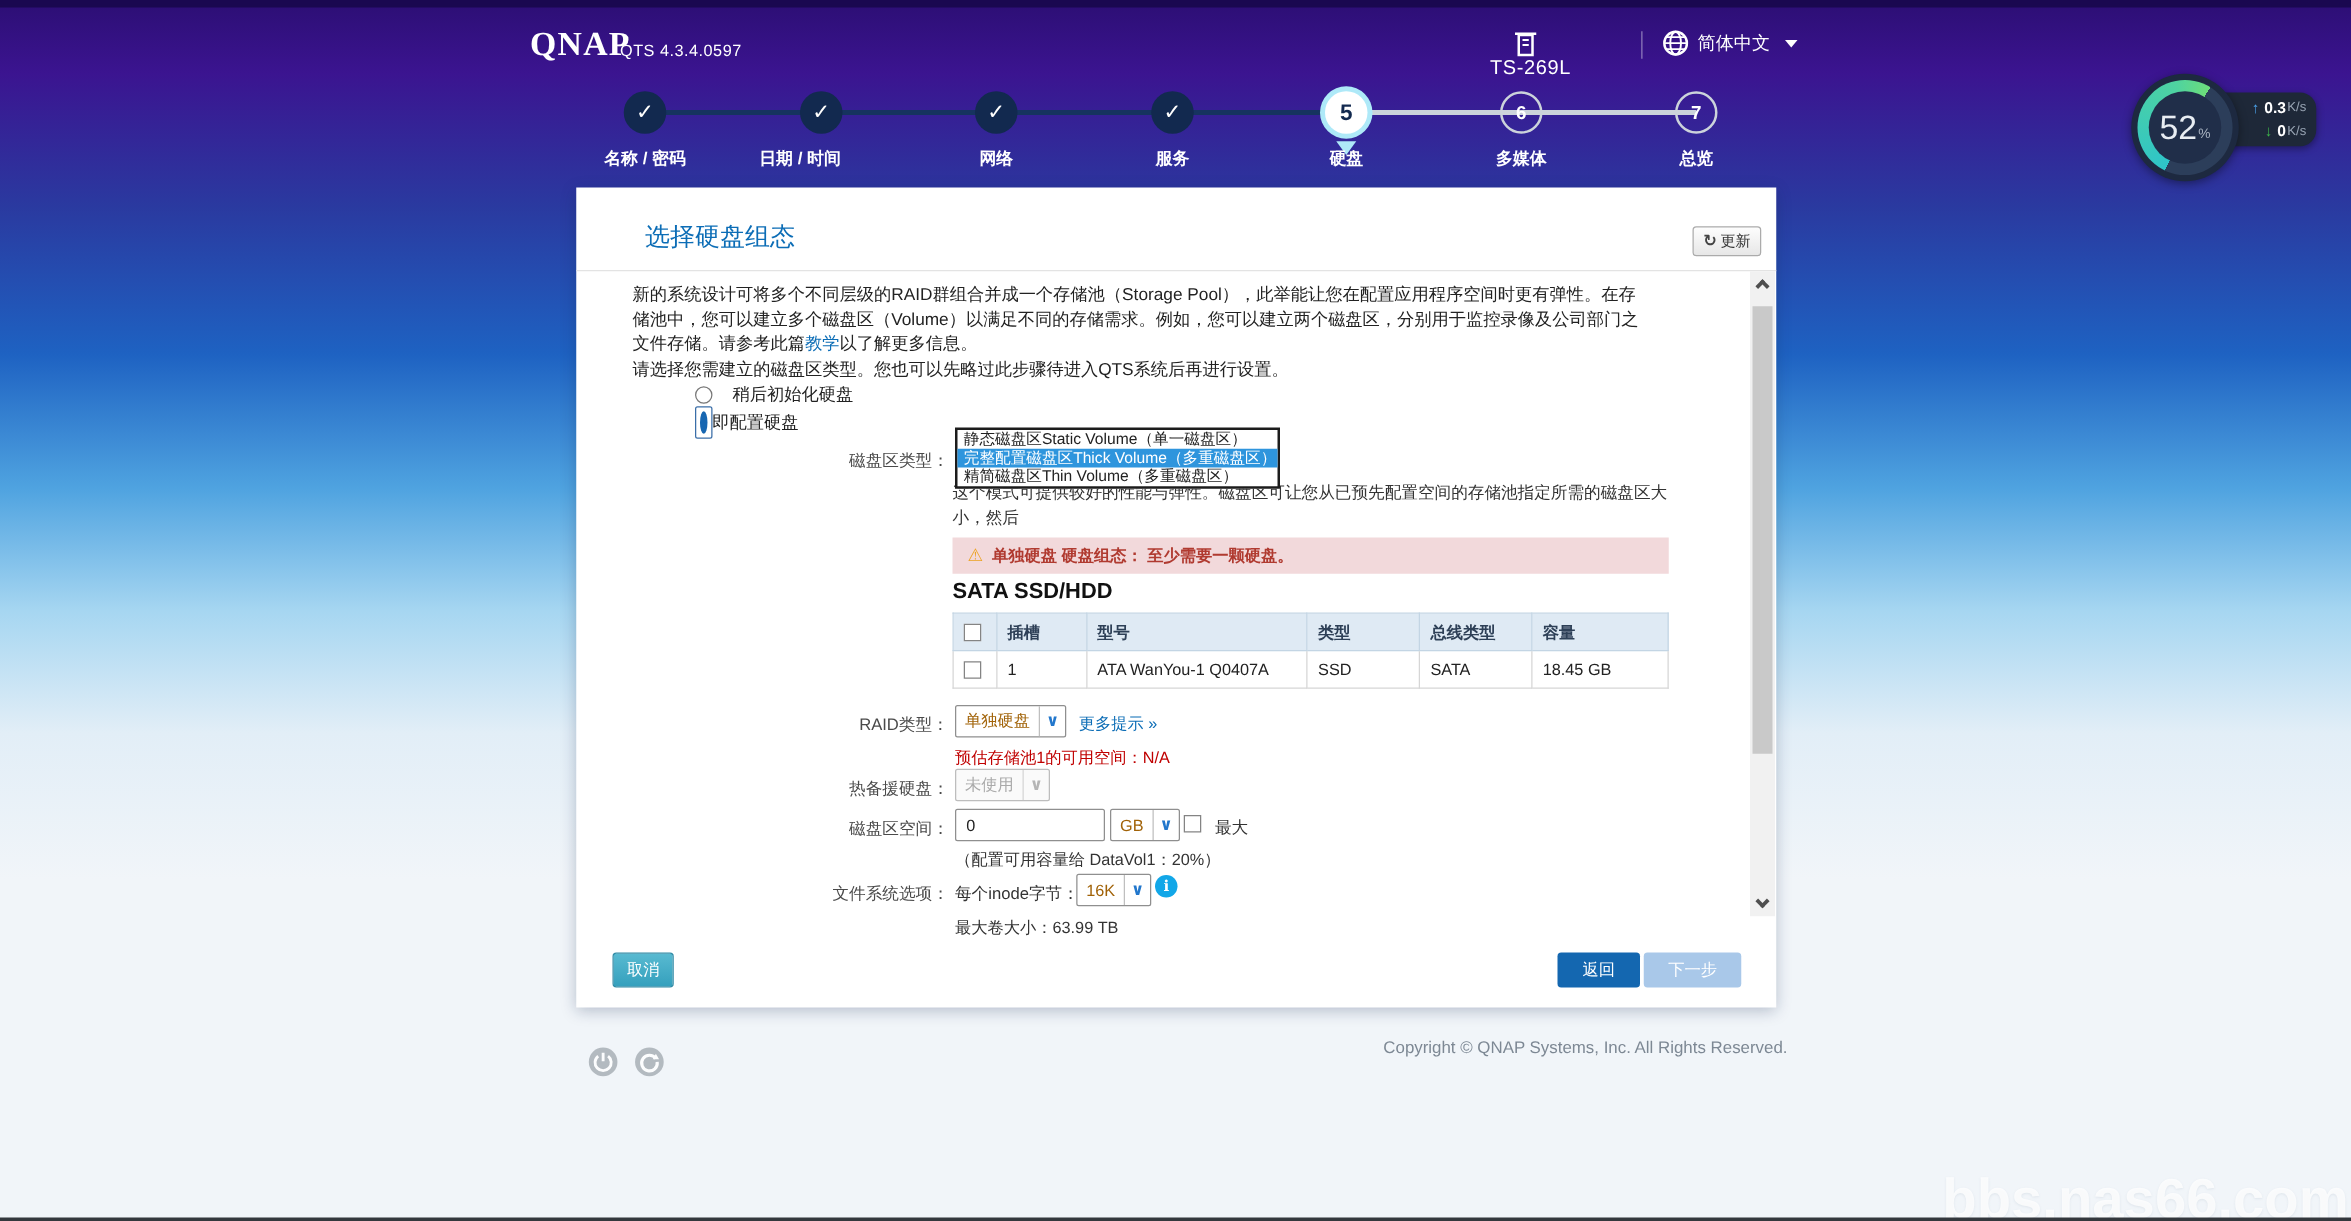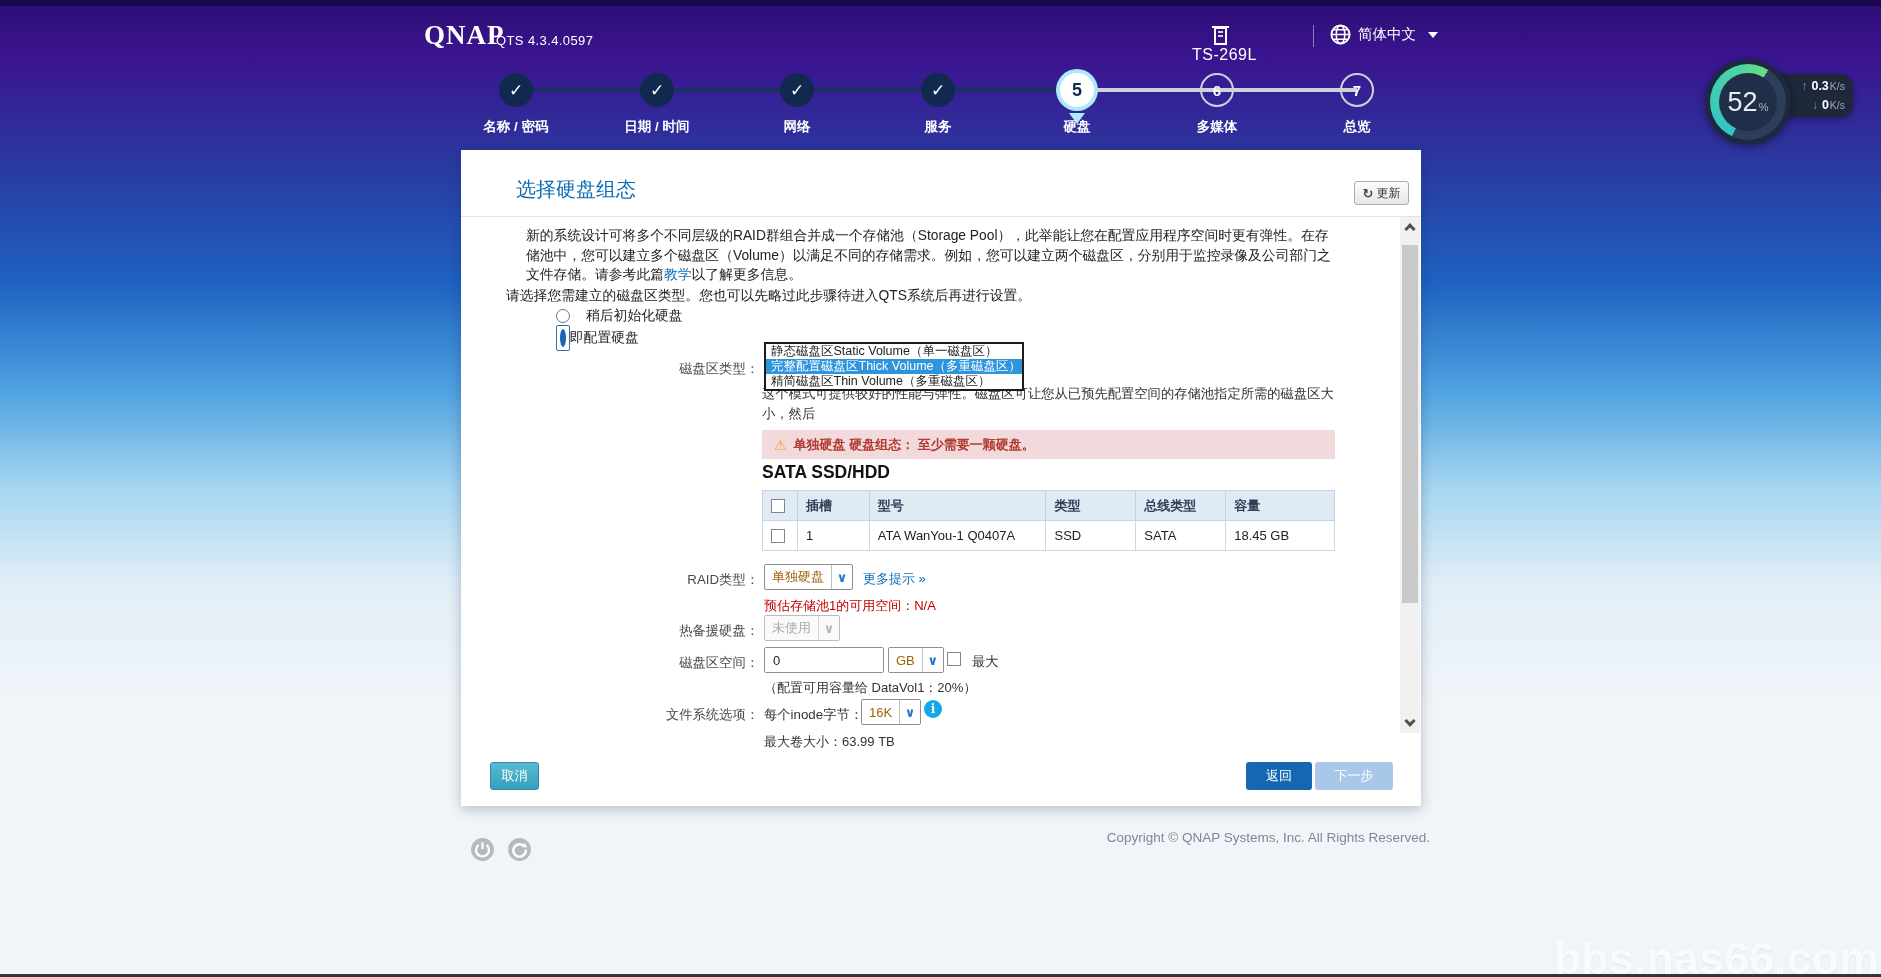--- a/index.html
+++ b/index.html
@@ -58,21 +58,21 @@
 
   
   .panel{position:absolute;left:461px;top:150px;width:960px;height:656px;background:#fff;box-shadow:0 3px 12px rgba(15,35,80,.28);}
   .panel-title{position:absolute;left:55px;top:26px;color:#0c6db6;font-size:20px;}
   .refresh-btn{position:absolute;left:893px;top:31px;width:55px;height:24px;border:1px solid #ababab;border-radius:3px;
     background:linear-gradient(180deg,#fdfdfd,#e7e7e7);font-size:12px;color:#333;display:flex;align-items:center;justify-content:center;cursor:pointer;}
   .refresh-btn .ric{color:#444;font-size:13px;margin-right:3px;font-weight:bold;}
   .panel-divider{position:absolute;left:0;top:66px;width:100%;height:1px;background:#e3e3e3;}
 
   .p-intro{position:absolute;left:45px;width:810px;font-size:13.8px;line-height:19.5px;color:#222;}
-  .p1{top:76px;margin-left:20px;}
+  .p1{top:76px;}
   .p2{top:136px;}
   .tlink{color:#0c6db6;cursor:pointer;}
 
   .radio-row{position:absolute;left:95px;display:flex;align-items:center;font-size:13.8px;color:#222;}
   .radio{width:14px;height:14px;border-radius:50%;border:1px solid #777;background:#fff;margin-right:16px;position:relative;}
   .radio.sel{border-color:#3a6ea8;}
   .radio.sel::after{content:"";position:absolute;inset:3px;border-radius:50%;background:#1766b1;}
 
   .flabel{position:absolute;left:0;width:298px;text-align:right;font-size:13.3px;color:#4a4a4a;white-space:nowrap;}
 
@@ -191,21 +191,21 @@
     <div class="step-circle done" style="left:516px"></div>
     <div class="step-circle done" style="left:657px"></div>
     <div class="step-circle done" style="left:797px"></div>
     <div class="step-circle done" style="left:938px"></div>
     <div class="step-circle active" style="left:1077px">5</div>
     <div class="step-pointer" style="left:1077px"></div>
     <div class="step-circle todo" style="left:1217px">6</div>
     <div class="step-circle todo" style="left:1357px">7</div>
 
     <div class="step-label" style="left:516px">名称 / 密码</div>
-    <div class="step-label" style="left:657px">日期 / 时间</div>
+    <div class="step-label" style="left:640px">日期 / 时间</div>
     <div class="step-label" style="left:797px">网络</div>
     <div class="step-label" style="left:938px">服务</div>
     <div class="step-label" style="left:1077px">硬盘</div>
     <div class="step-label" style="left:1217px">多媒体</div>
     <div class="step-label" style="left:1357px">总览</div>
   </div>
 
   <div class="panel">
     <div class="panel-title">选择硬盘组态</div>
     <div class="refresh-btn">

